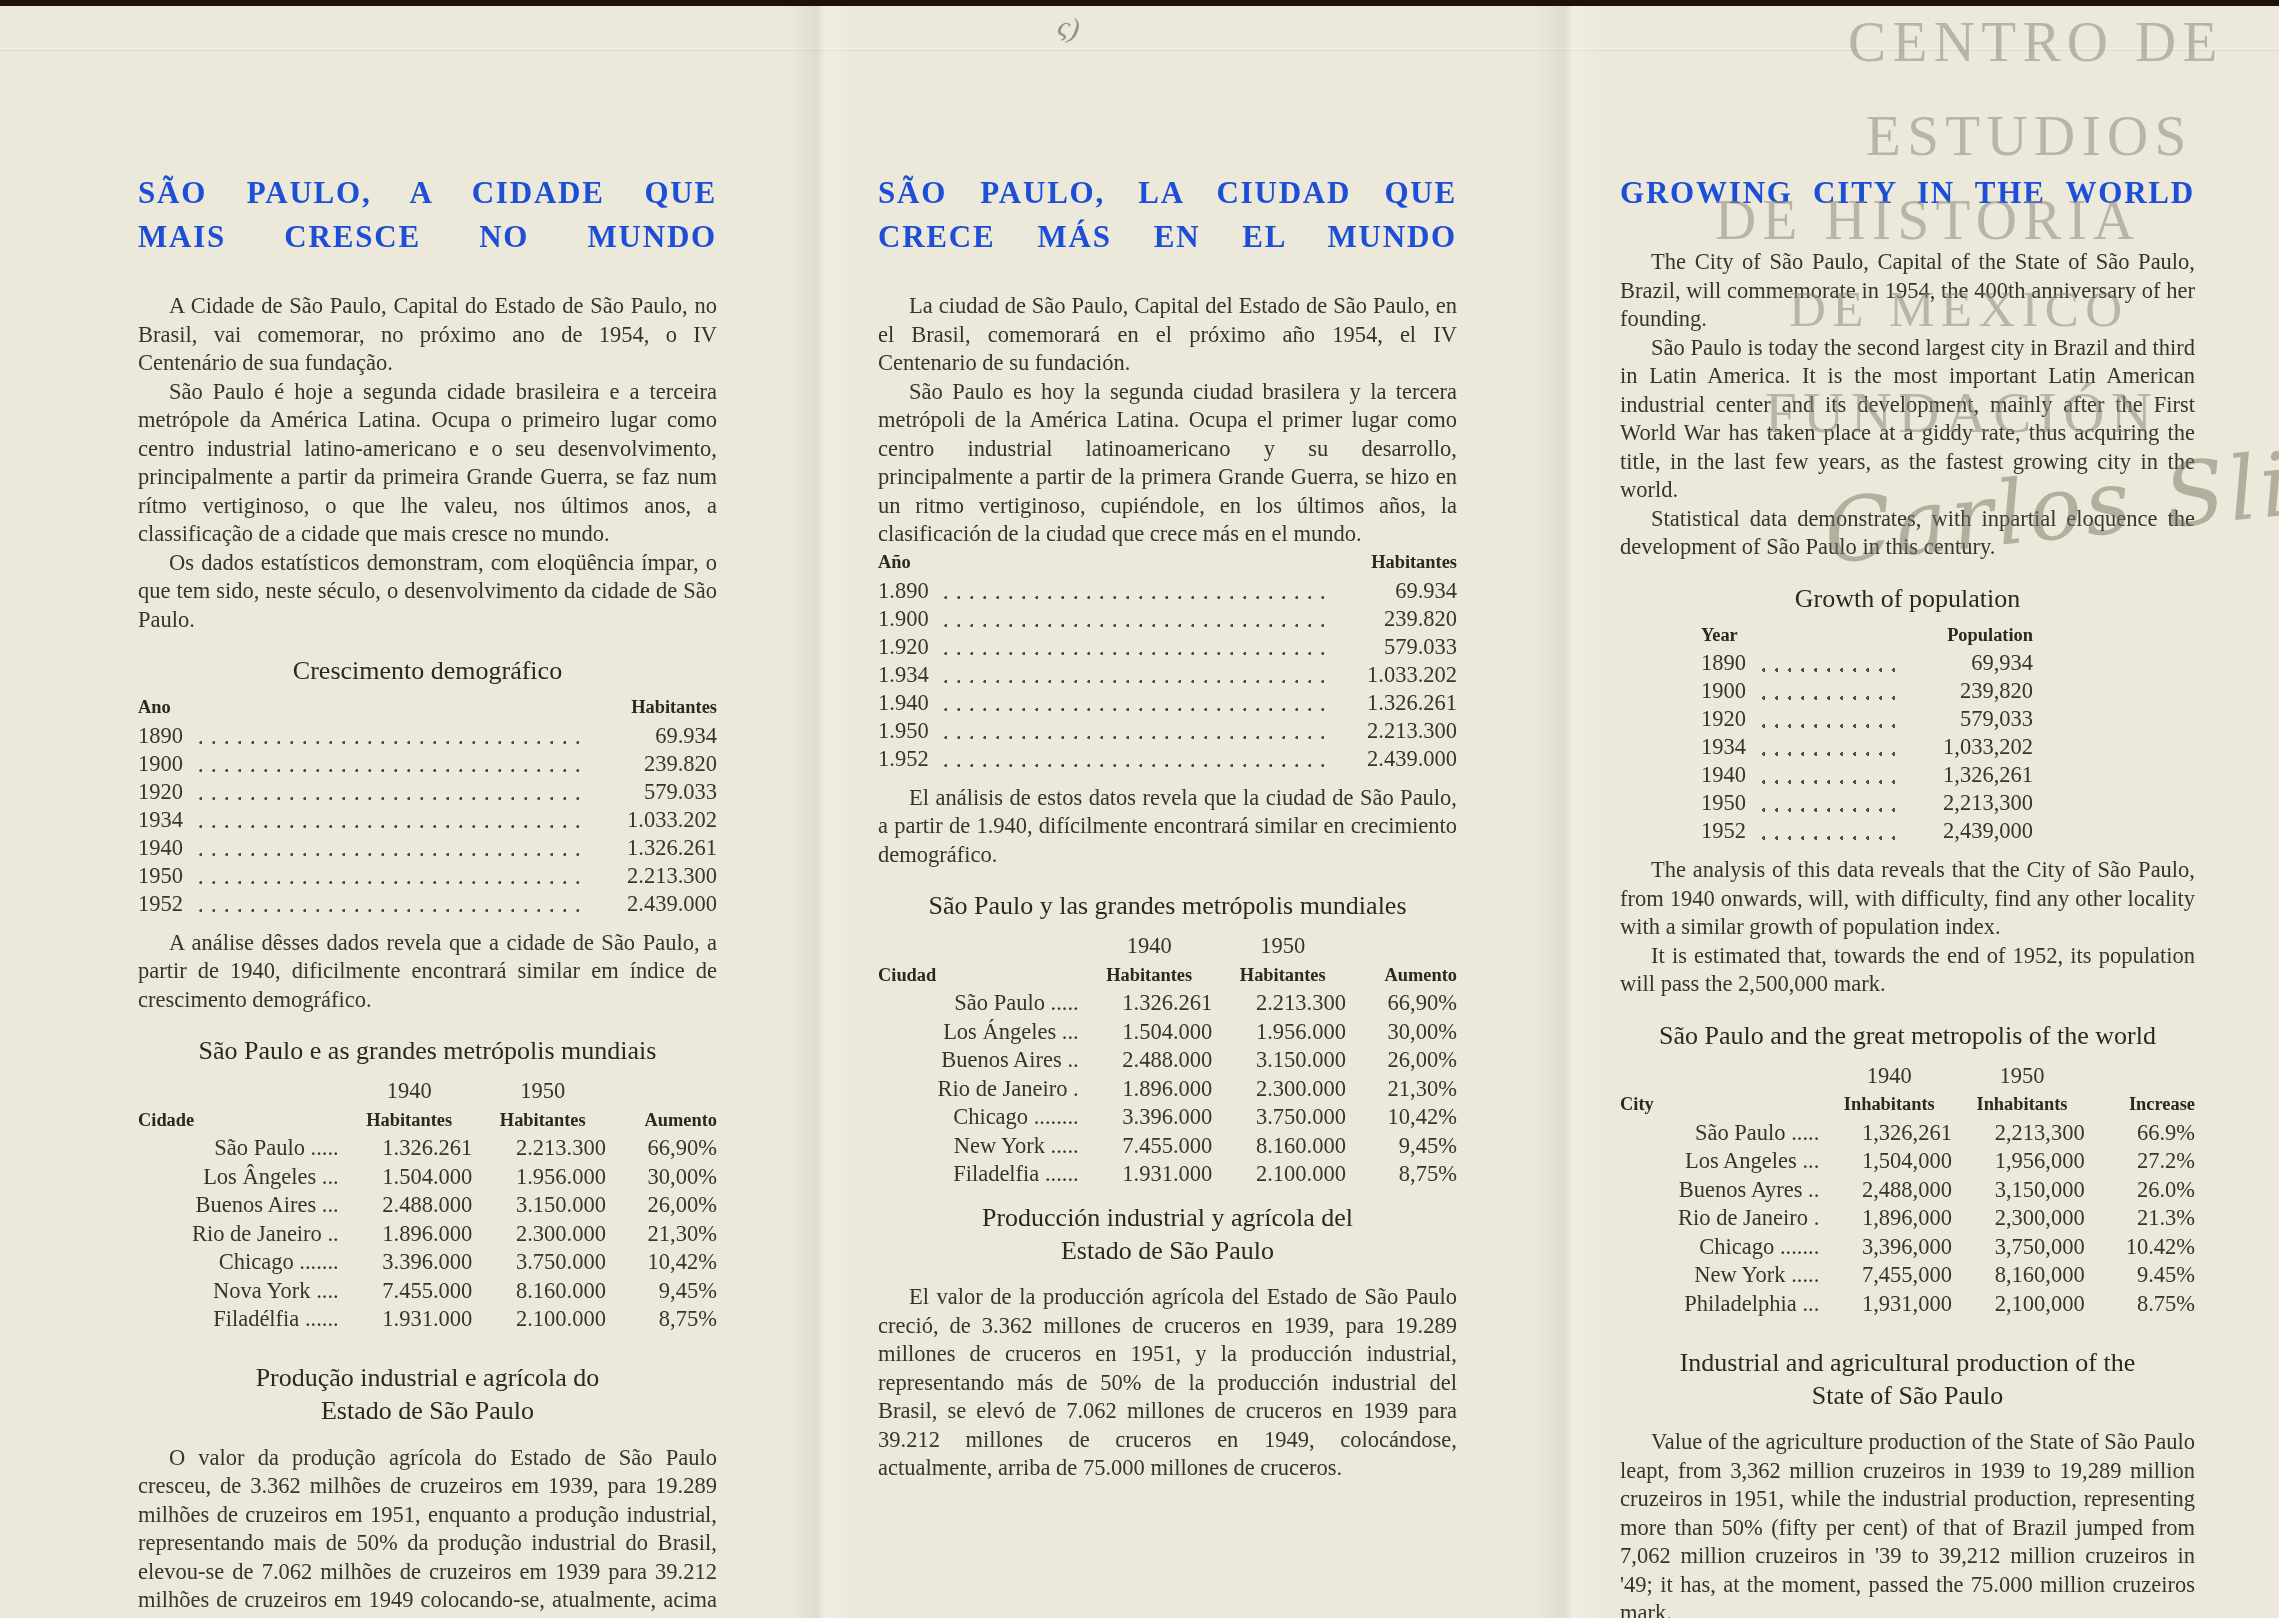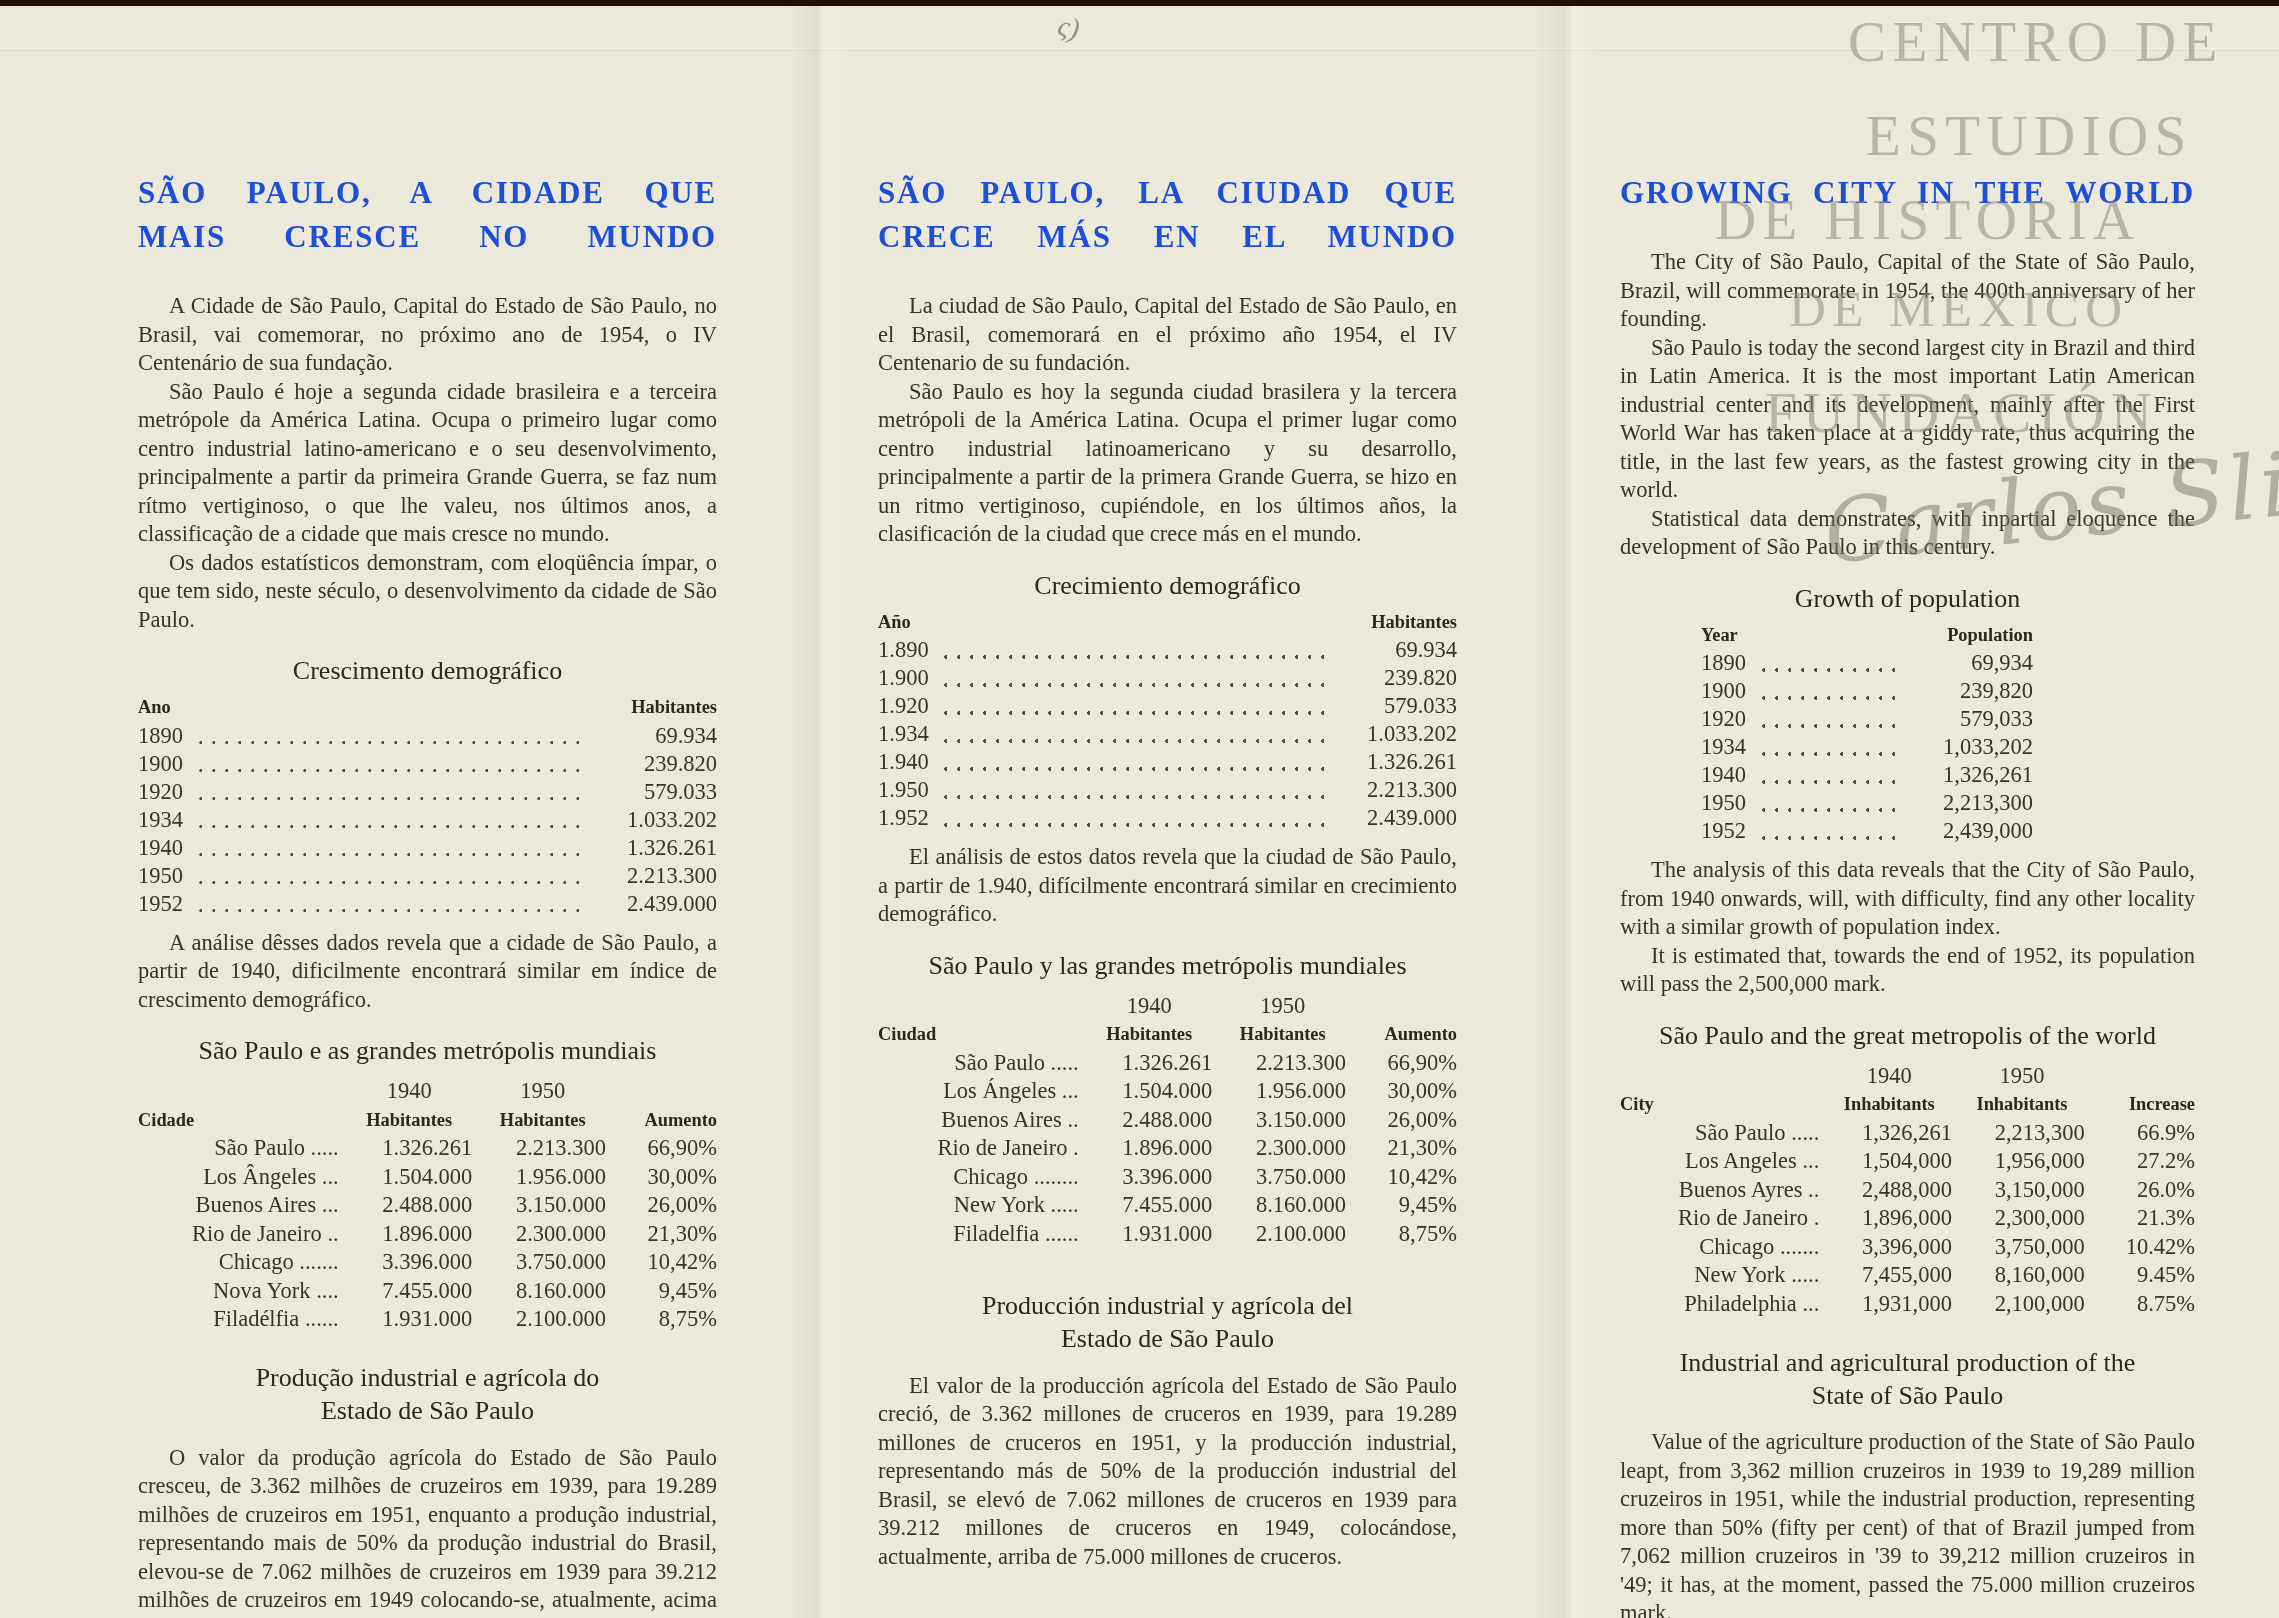--- a/index.html
+++ b/index.html
@@ -155,21 +155,20 @@
   </section>
 
   <section class="col col-es">
     <h1 class="title">
       <span class="tl">SÃO PAULO, LA CIUDAD QUE</span>
       <span class="tl">CRECE MÁS EN EL MUNDO</span>
     </h1>
     <p class="body ind">La ciudad de São Paulo, Capital del Estado de São Paulo, en el Brasil, comemorará en el próximo año 1954, el IV Centenario de su fundación.</p>
     <p class="body ind">São Paulo es hoy la segunda ciudad brasilera y la tercera metrópoli de la América Latina. Ocupa el primer lugar como centro industrial latinoamericano y su desarrollo, principalmente a partir de la primera Grande Guerra, se hizo en un ritmo vertiginoso, cupiéndole, en los últimos años, la clasificación de la ciudad que crece más en el mundo.</p>
 
-    <h2 class="heading">Crecimiento demográfico</h2>
     <div class="g-wrap">
       <div class="g-head">
         <span>Año</span>
         <span>Habitantes</span>
       </div>
       <div class="g-row">
           <span>1.890</span>
           <span class="leader"></span>
           <span class="g-val">69.934</span>
         </div>
@@ -239,21 +238,21 @@
       <span class="m-city">New York .....</span>
         <span class="m-num">7.455.000</span>
         <span class="m-num">8.160.000</span>
         <span class="m-inc">9,45%</span>
       <span class="m-city">Filadelfia ......</span>
         <span class="m-num">1.931.000</span>
         <span class="m-num">2.100.000</span>
         <span class="m-inc">8,75%</span>
     </div>
 
-    <h2 class="heading" style="margin-top:41px;">
+    <h2 class="heading" style="margin-top:12px;">
       <span class="hl">Producción industrial y agrícola del</span>
       <span class="hl">Estado de São Paulo</span>
     </h2>
     <p class="body ind" style="margin-top:16.5px;">El valor de la producción agrícola del Estado de São Paulo creció, de 3.362 millones de cruceros en 1939, para 19.289 millones de cruceros en 1951, y la producción industrial, representando más de 50% de la producción industrial del Brasil, se elevó de 7.062 millones de cruceros en 1939 para 39.212 millones de cruceros en 1949, colocándose, actualmente, arriba de 75.000 millones de cruceros.</p>
   </section>
 
   <section class="col col-en">
     <h1 class="title">
       <span class="tl">GROWING CITY IN THE WORLD</span>
     </h1>

